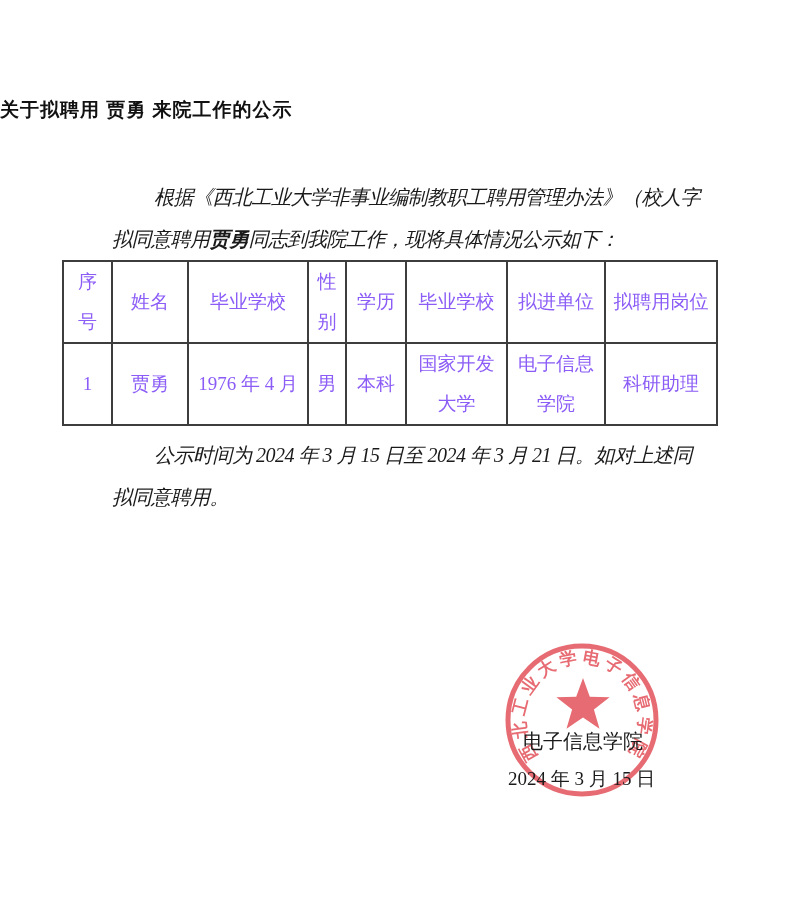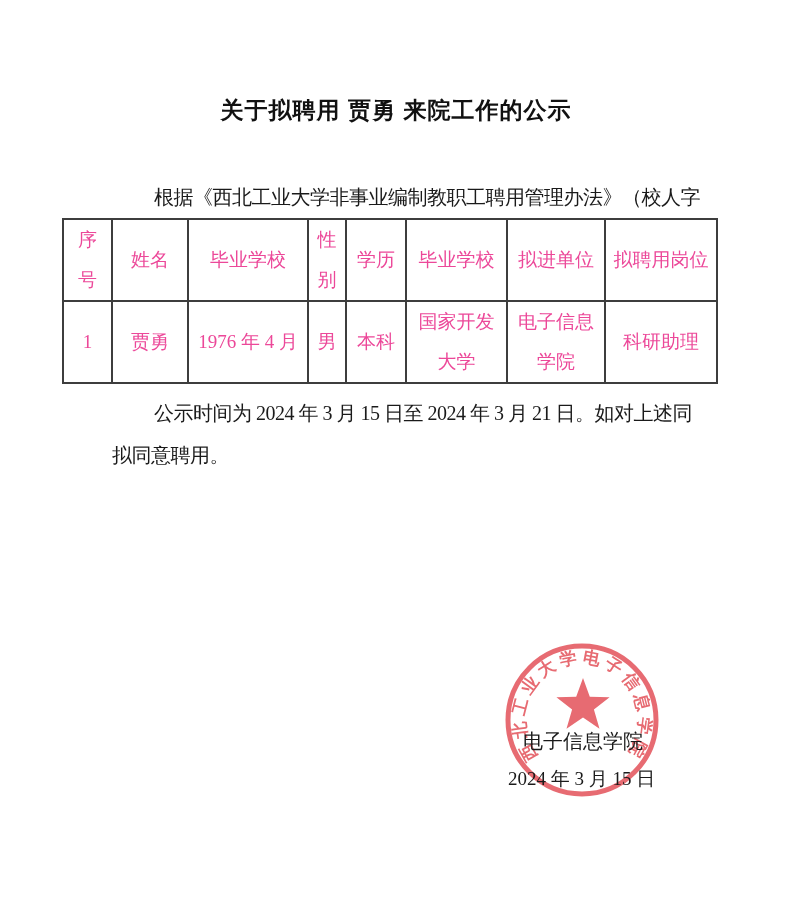--- a/index.html
+++ b/index.html
@@ -8,51 +8,52 @@
     width:792px; height:914px;
     background:#ffffff;
     box-sizing:border-box;
     padding-top:94px;
     overflow:hidden;
     color:#1a1a1a;
     font-family:"Liberation Serif","DejaVu Serif",serif;
   }
   .title {
     margin:0;
-    text-align:center;
+    text-align:left;
     font-family:"Liberation Sans","DejaVu Sans",sans-serif;
     font-weight:700;
-    font-size:23px;
+    font-size:19px;
     line-height:32px;
     letter-spacing:1px;
     color:#111111;
   }
   .para {
     margin-left:112px;
     width:580px;
+    font-style:italic;
   }
   .p1 { margin-top:50px; }
   .p2 { margin-top:8px; }
   .line {
     font-size:20px;
     line-height:42px;
     letter-spacing:-0.5px;
     white-space:nowrap;
     overflow:visible;
   }
   .line.indent { text-indent:42px; }
   .bold { font-weight:700; }
 
   table.notice {
     border-collapse:collapse;
     table-layout:fixed;
     margin-left:62px;
     width:654px;
     font-size:19px;
-    color:#ec4899;
+    color:#8b5cf6;
   }
   table.notice td, table.notice th {
     border:2px solid #3d3d3d;
     font-weight:400;
     text-align:center;
     vertical-align:middle;
     padding:0 5px;
     line-height:40px;
     word-break:break-all;
   }
@@ -91,20 +92,21 @@
 </style>
 </head>
 <body>
 
 <div class="page">
 
   <h1 class="title">关于拟聘用 贾勇 来院工作的公示</h1>
 
   <div class="para p1">
     <div class="line indent">根据《西北工业大学非事业编制教职工聘用管理办法》（校人字</div>
+    <div class="line"><span>拟同意聘用</span><span class="bold">贾勇</span><span>同志到我院工作，现将具体情况公示如下：</span></div>
   </div>
 
   <table class="notice">
     <colgroup>
       <col style="width:49px">
         <col style="width:76px">
         <col style="width:120px">
         <col style="width:38px">
       <col style="width:60px">
         <col style="width:101px">

